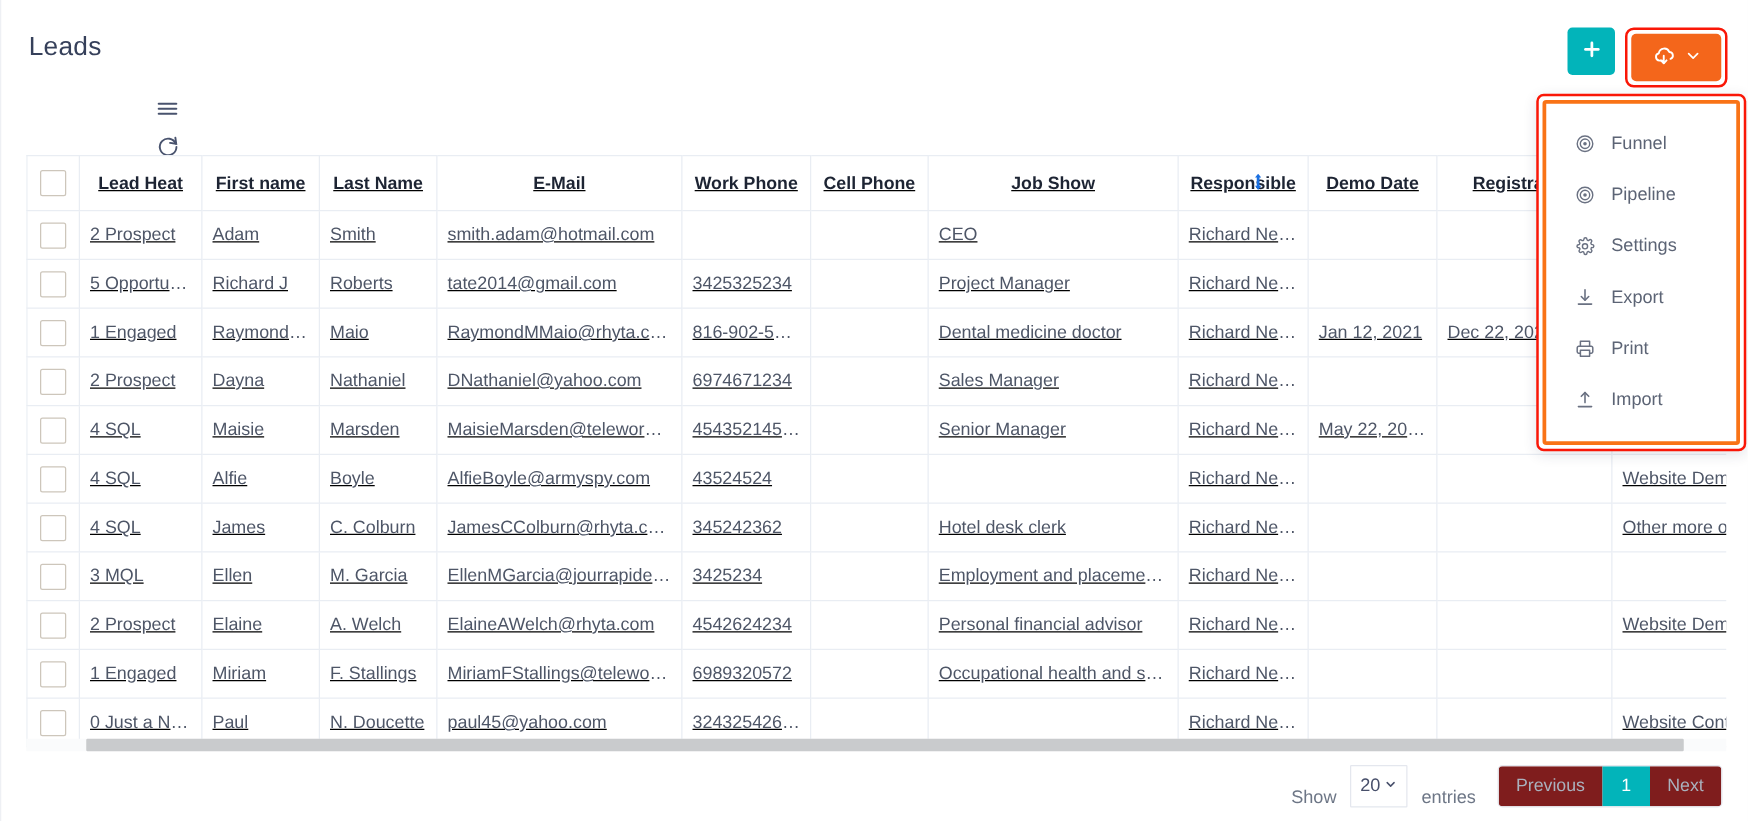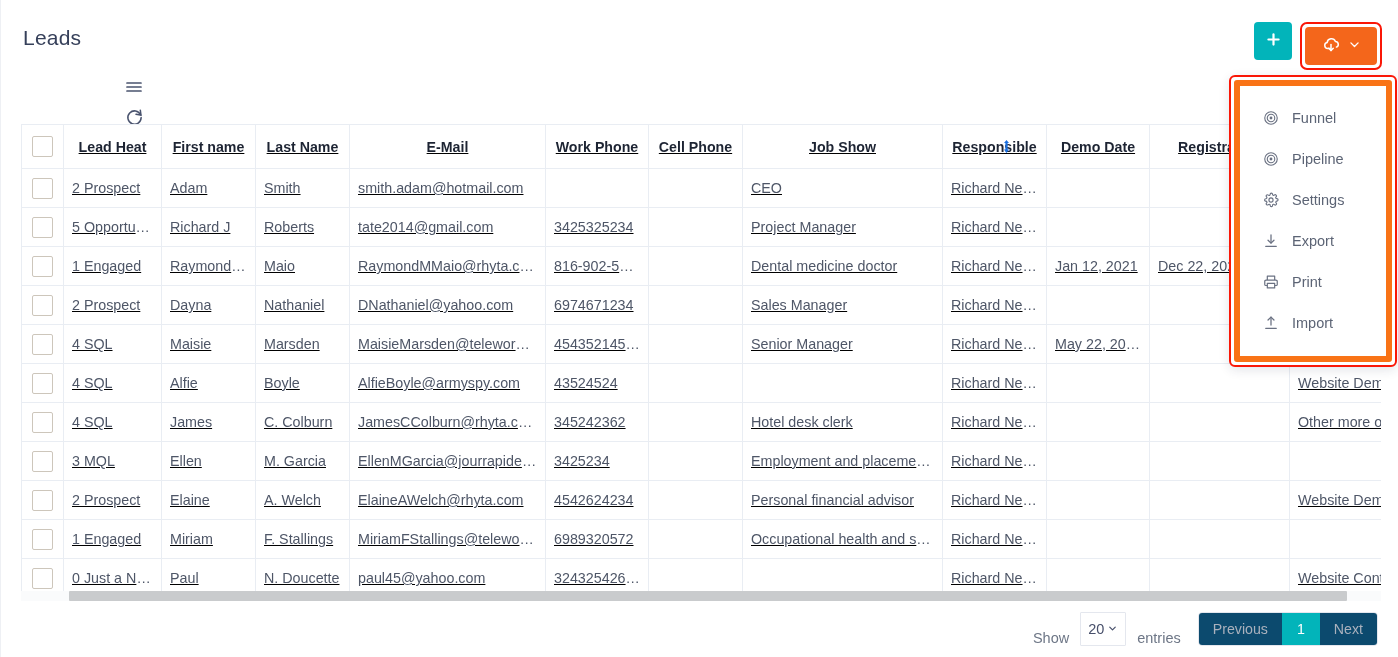--- a/index.html
+++ b/index.html
@@ -106,21 +106,21 @@
     width: 168px;
     background: #fff;
     border: 2.5px solid #fa1707;
     border-radius: 6px;
     padding: 3px;
     z-index: 30;
     box-shadow: 0 3px 11px rgba(35,45,70,.12);
   }
   .dropdown-inner {
     background: #fff;
-    border: 6px solid #f97316;
+    border: 3px solid #f97316;
     border-radius: 3px;
     padding: 11px 0 13px 0;
   }
   .menu-item {
     display: flex; align-items: center;
     gap: 13px;
     height: 41px;
     padding-left: 22px;
     color: #5c6475;
     font-size: 14.5px;
@@ -219,21 +219,21 @@
     overflow: hidden;
     height: 34px;
     margin-left: 6px;
   }
   .pager div {
     display: flex; align-items: center; justify-content: center;
     padding: 0 14px;
     font-size: 14.2px;
     color: #aab1bd;
     cursor: pointer;
-    background: #0c4a6e;
+    background: #7f1d1d;
   }
   .pager .pg-active {
     background: #02b4ba;
     color: #fff;
     padding: 0 15px;
   }
 
   .cursor-dot {
     position: absolute;
     left: 1000px; top: 139px;

